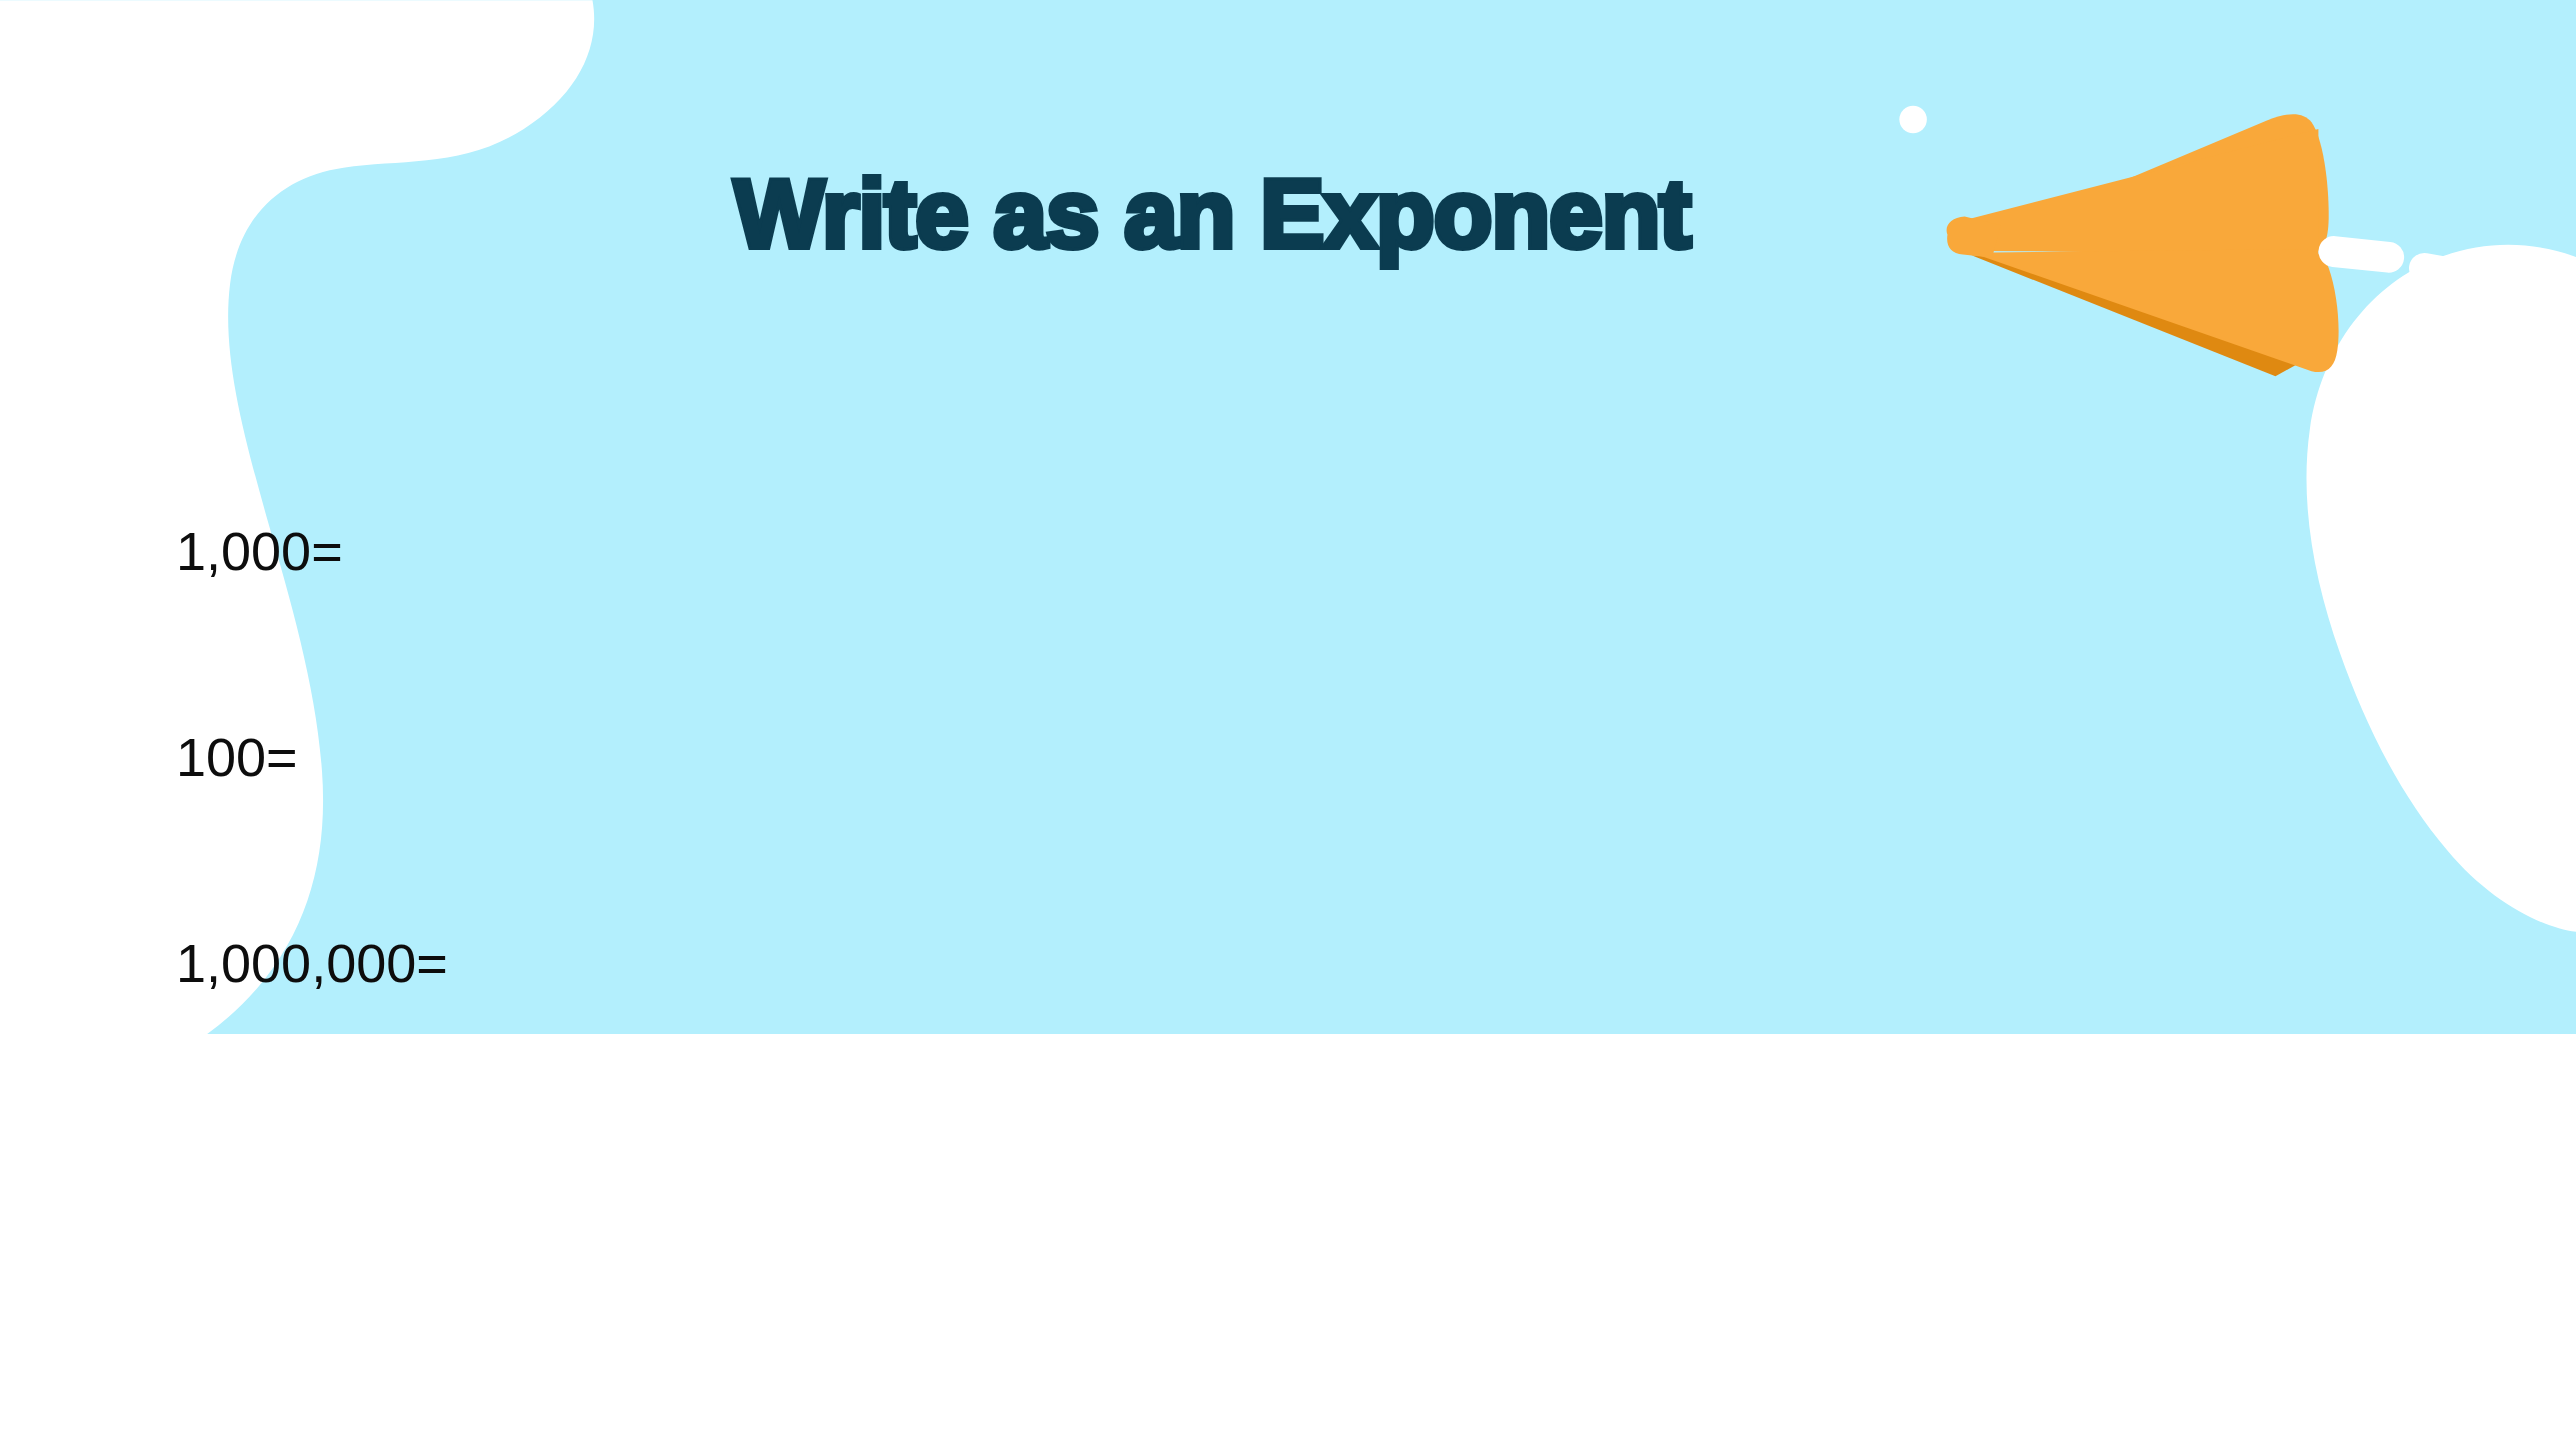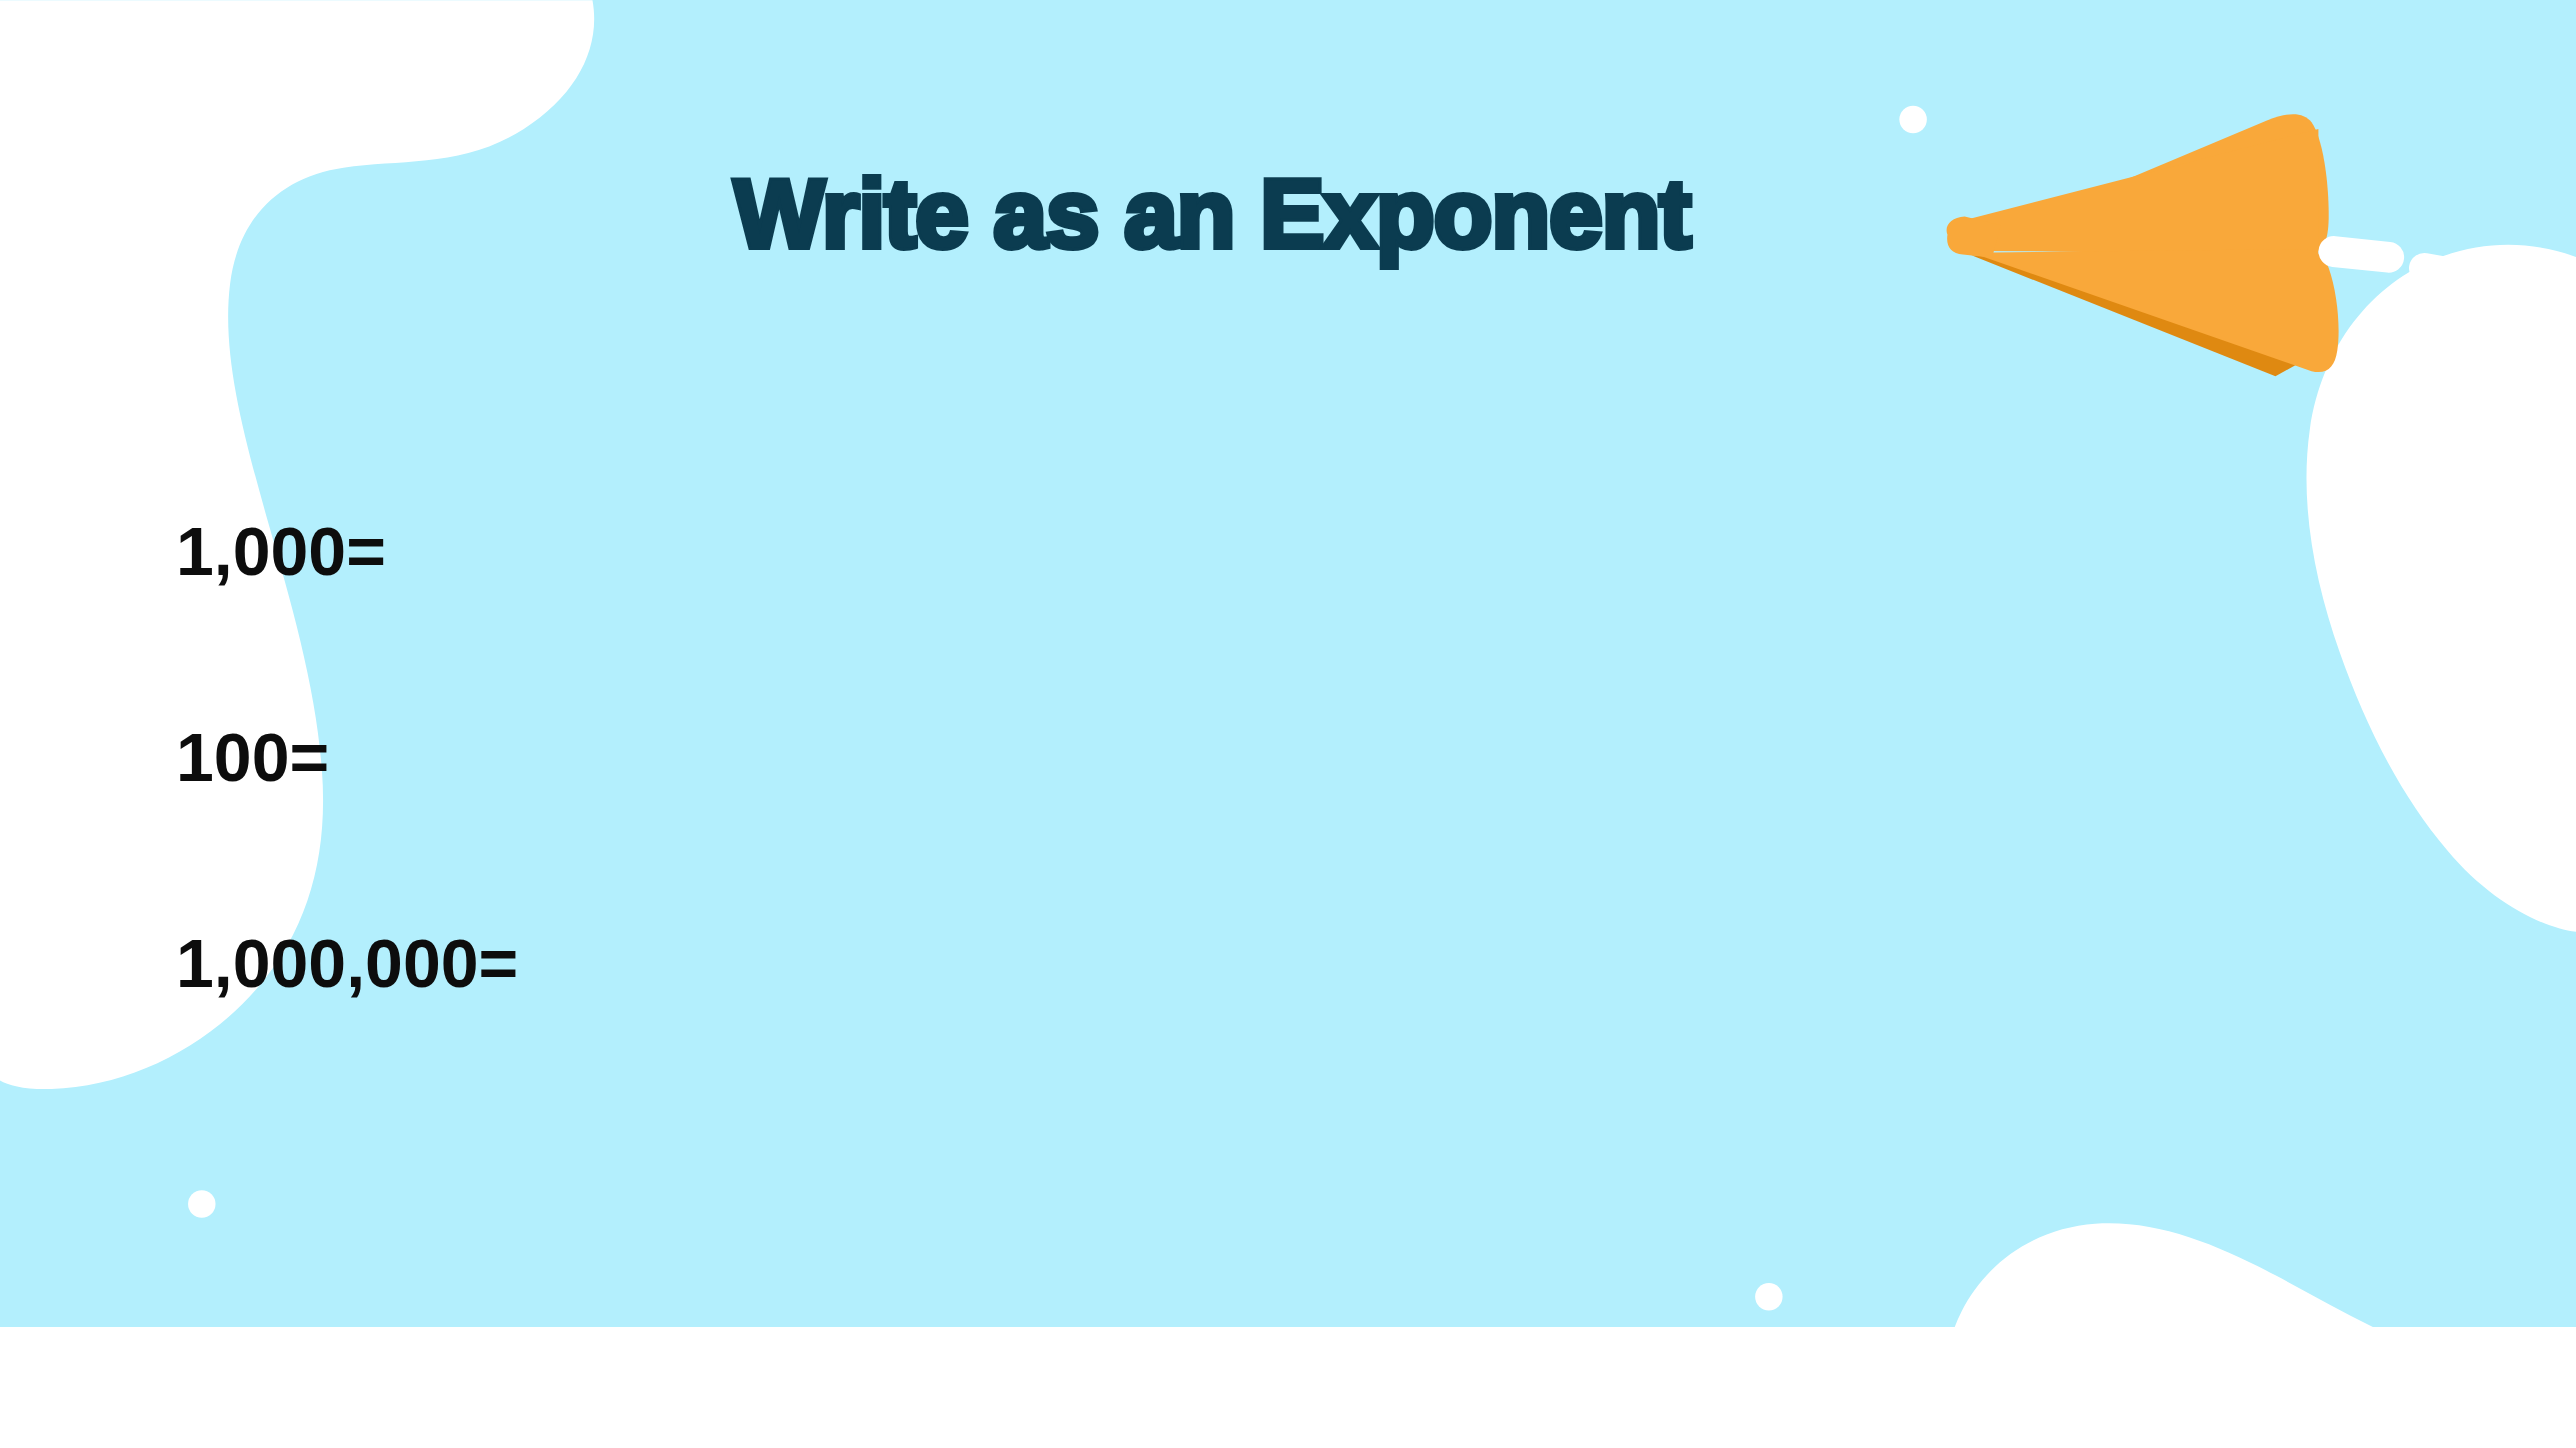--- a/index.html
+++ b/index.html
@@ -3,21 +3,21 @@
 <meta charset="utf-8">
 <style>
   html, body {
     margin: 0;
     padding: 0;
     background: #ffffff;
   }
   #slide {
     position: relative;
     width: 2576px;
-    height: 1327px;
+    height: 1034px;
     overflow: hidden;
     background: #B3EFFD;
     font-family: "Liberation Sans", sans-serif;
   }
   .bg-svg {
     position: absolute;
     inset: 0;
     width: 2576px;
     height: 1449px;
     display: block;
@@ -36,22 +36,22 @@
     paint-order: stroke fill;
   }
   .problems {
     position: absolute;
     left: 176px;
     top: 448px;
     width: 1374px;
   }
   .problem-line {
     font-family: "Liberation Sans", sans-serif;
-    font-weight: 700;
-    font-size: 68px;
+    font-weight: 400;
+    font-size: 54px;
     line-height: 206px;
     color: #0d0d0d;
     white-space: nowrap;
   }
   .problem-line.indent-0 { padding-left: 0px; }
   .problem-line.indent-1 { padding-left: 0px; }
 </style>
 </head>
 <body>
 

